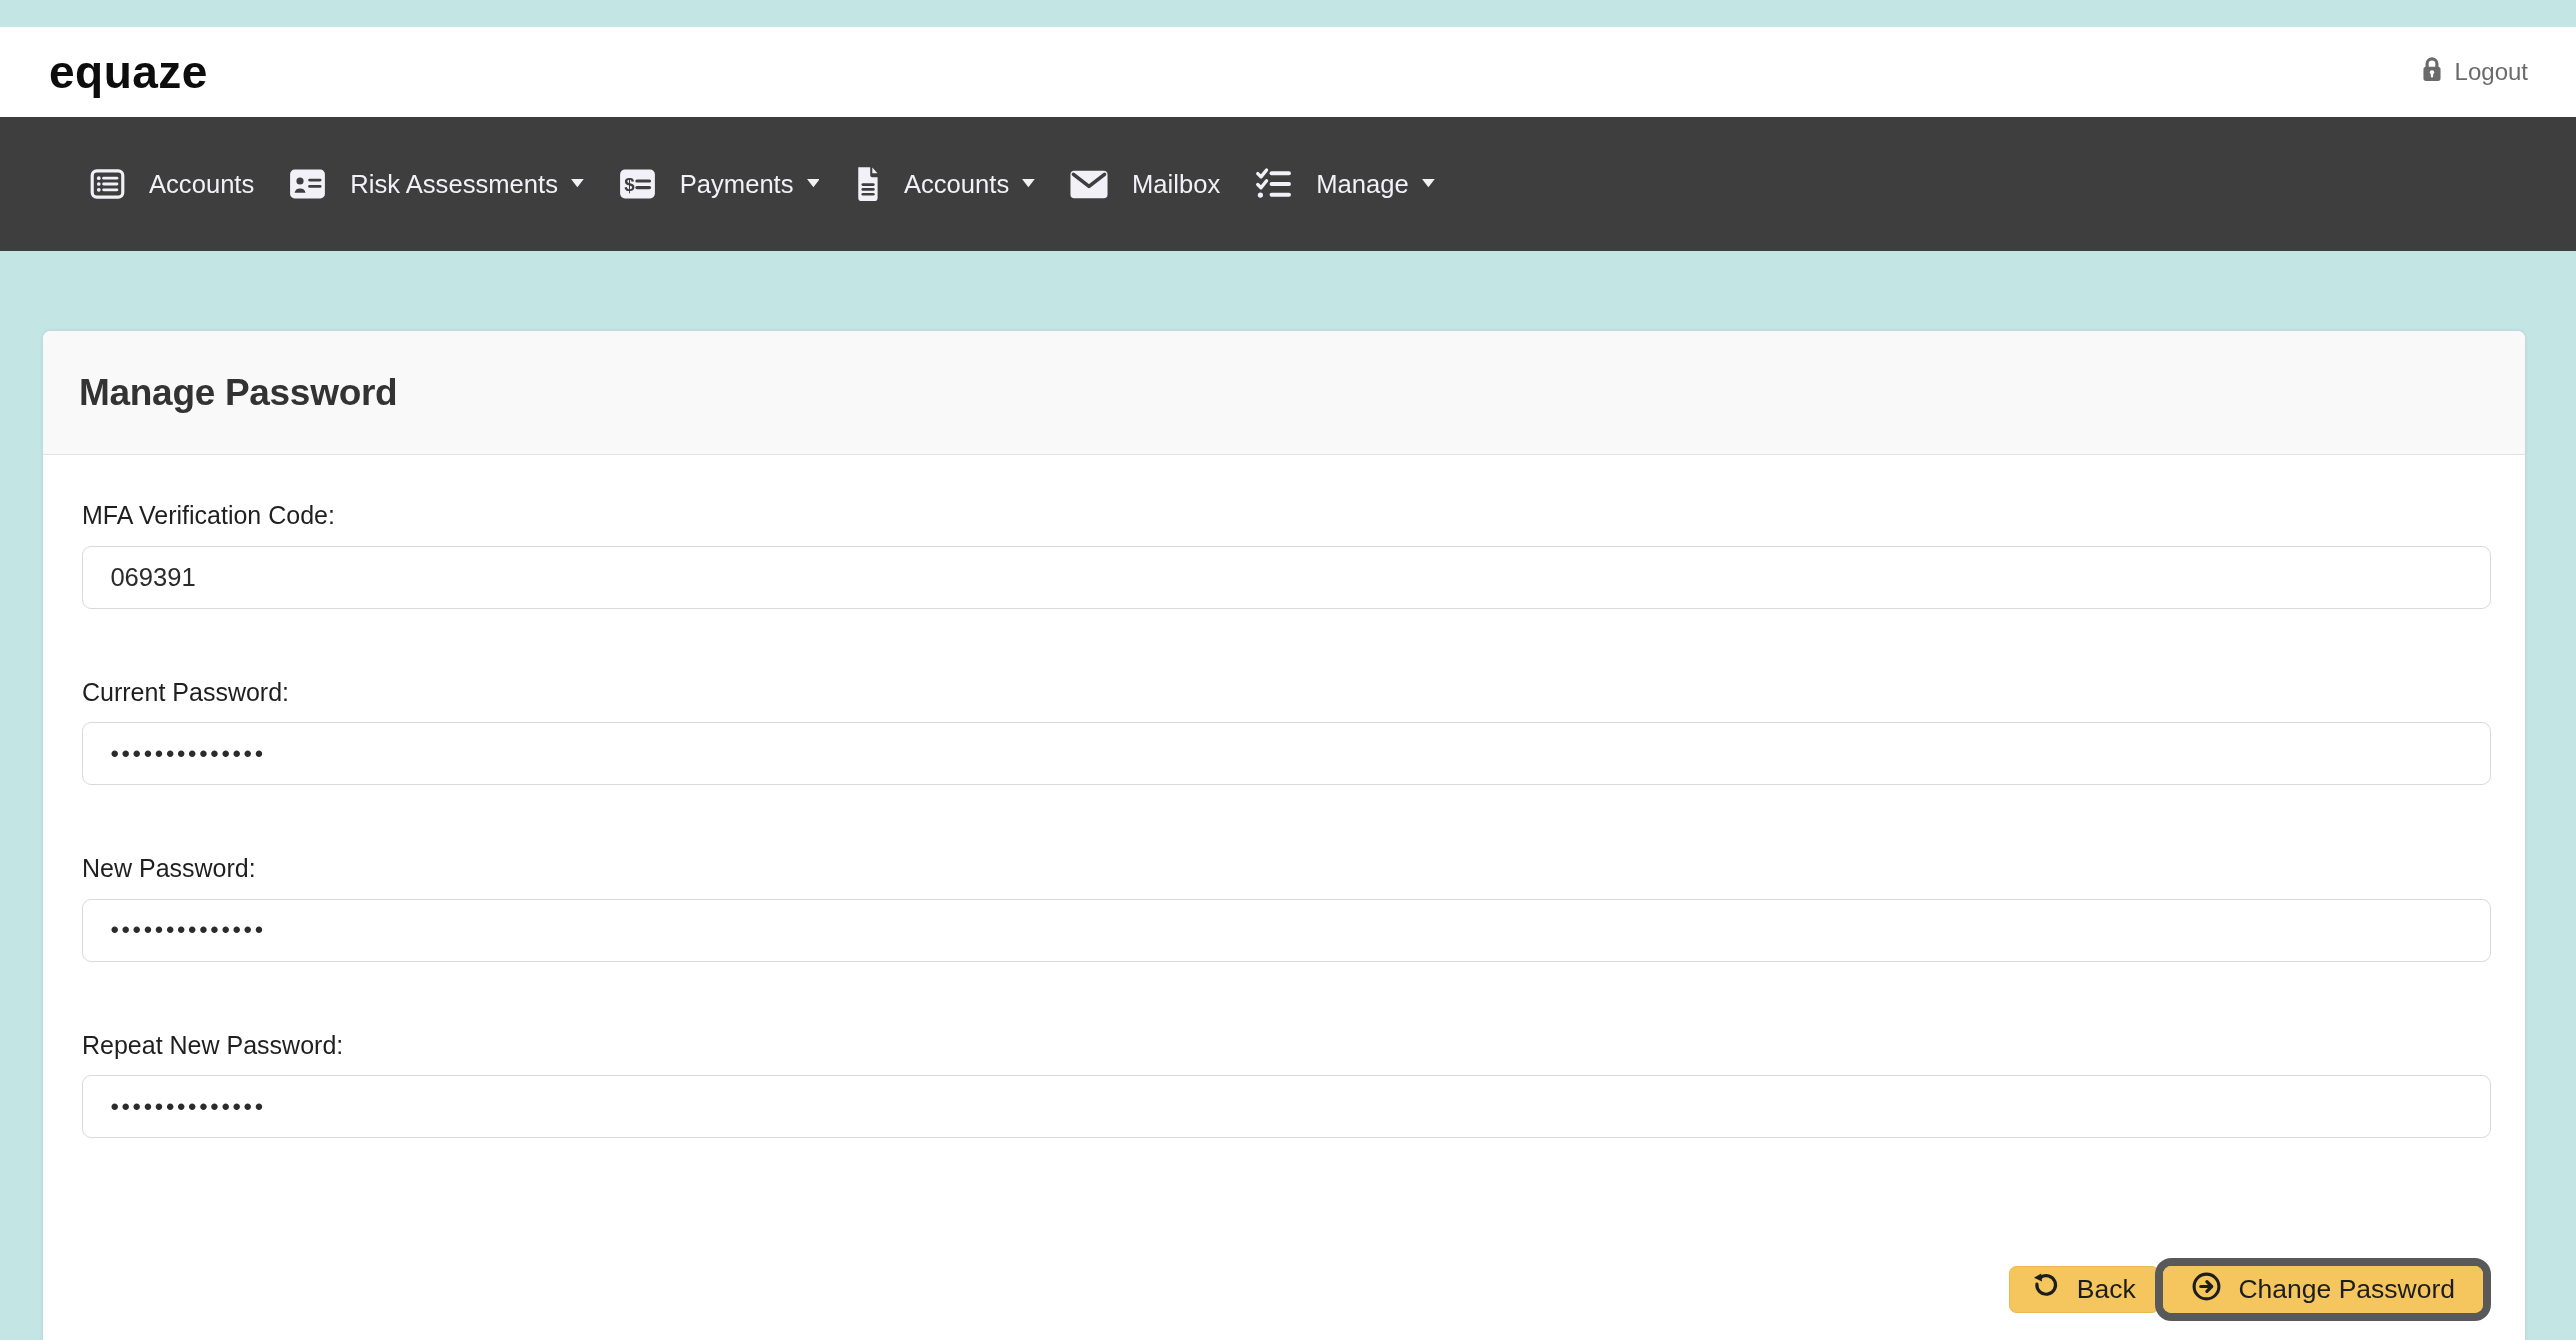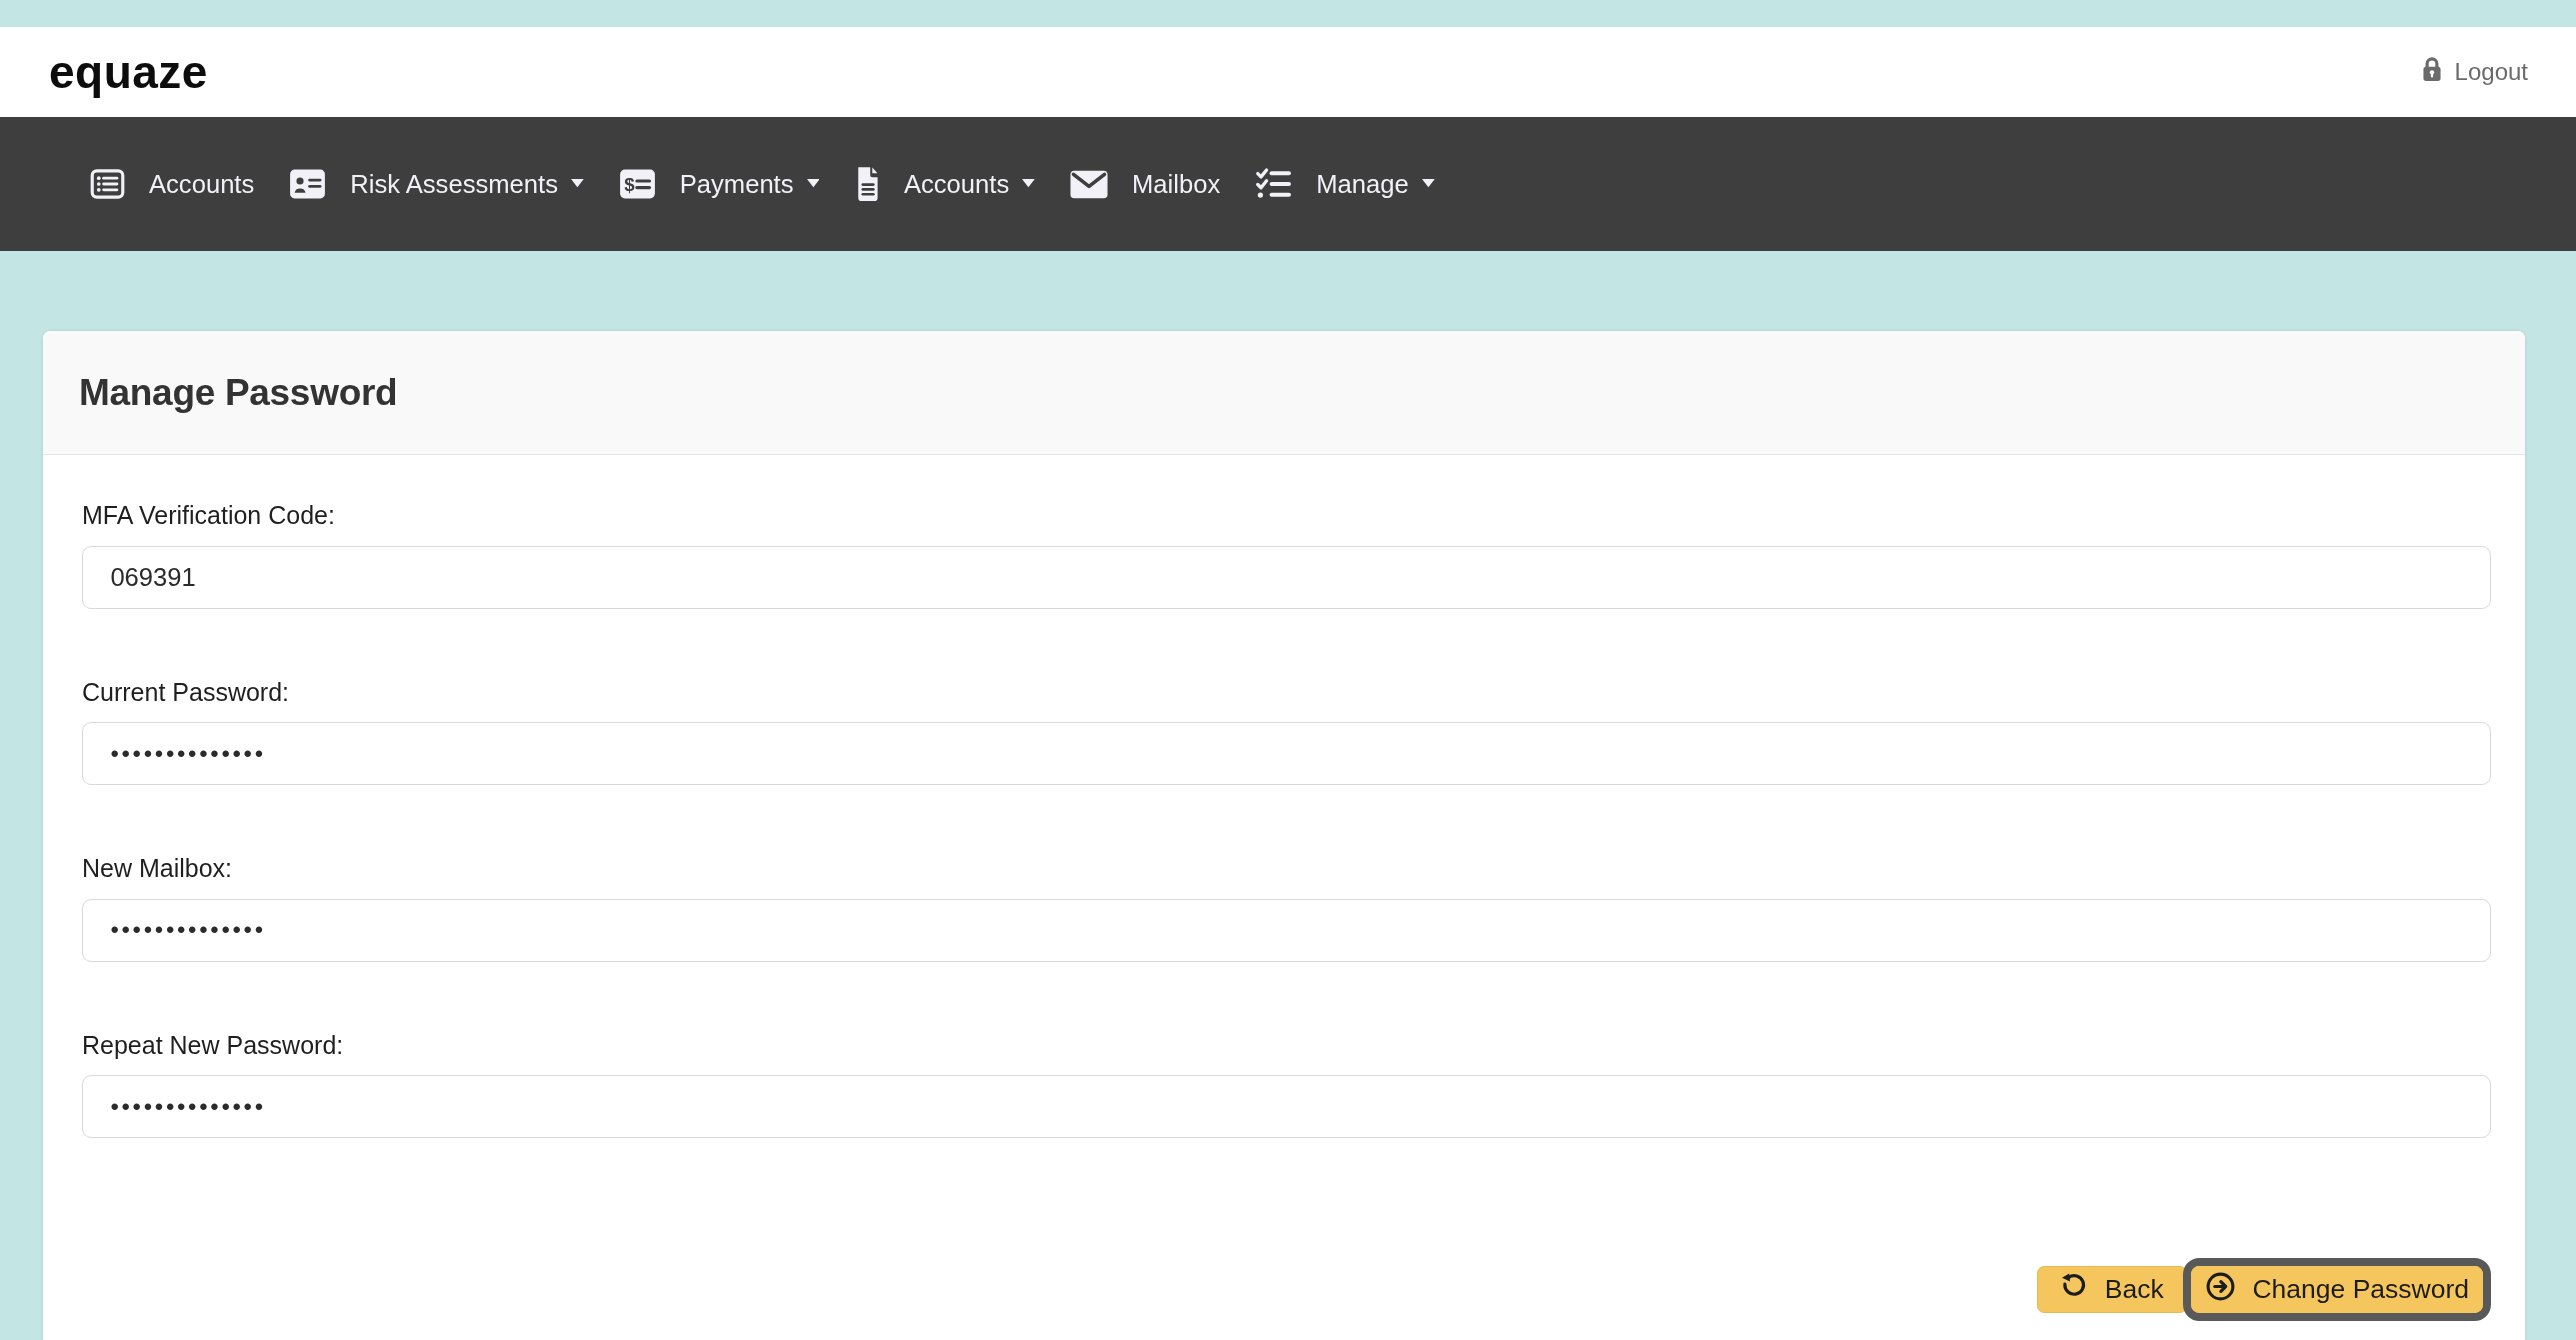--- a/index.html
+++ b/index.html
@@ -72,21 +72,21 @@
   }
   .btn-back {
     border: 1.8px solid #e9b94f; border-radius: 7.3px; padding: 0 22px;
   }
   .highlight-ring {
     border: 8.2px solid #595959; border-radius: 16.5px;
     margin-left: -3.7px; position: relative; z-index: 2;
     background: #f5c65e;
   }
   .btn-change {
-    border: none; border-radius: 8.2px; padding: 0 14px;
+    border: none; border-radius: 8.2px; padding: 0 28px;
   }
   .icon { flex: 0 0 auto; }
 </style>
 </head>
 <body>
 
 <header class="top-header">
   <div class="logo">equaze</div>
   <div class="logout">
     <span class="icon">
@@ -213,21 +213,21 @@
         <label class="field-label">MFA Verification Code:</label>
         <input type="text" class="text-input" value="069391" style="">
       </div>
 
       <div class="field-group">
         <label class="field-label">Current Password:</label>
         <input type="text" class="text-input password-input" value="••••••••••••••" style="">
       </div>
 
       <div class="field-group">
-        <label class="field-label">New Mailbox:</label>
+        <label class="field-label">New Password:</label>
         <input type="text" class="text-input password-input" value="••••••••••••••" style="">
       </div>
 
       <div class="field-group" style="margin-bottom:0;">
         <label class="field-label">Repeat New Password:</label>
         <input type="text" class="text-input password-input" value="••••••••••••••" style="">
       </div>
 
       <div class="actions-row">
         <button class="btn btn-back">

